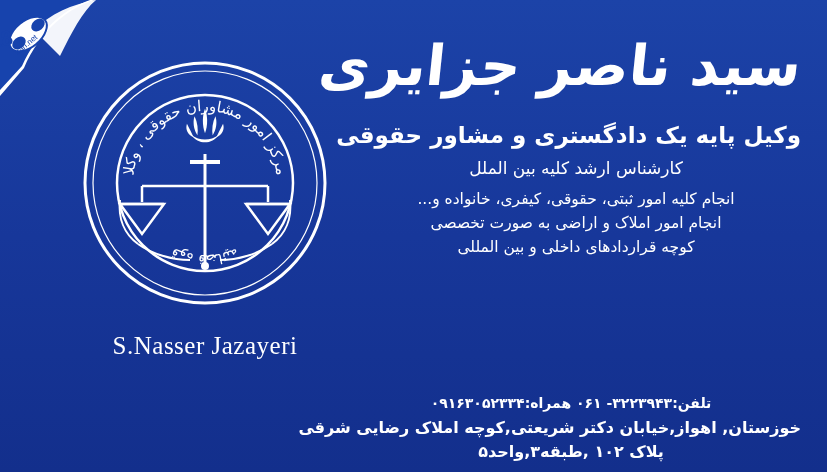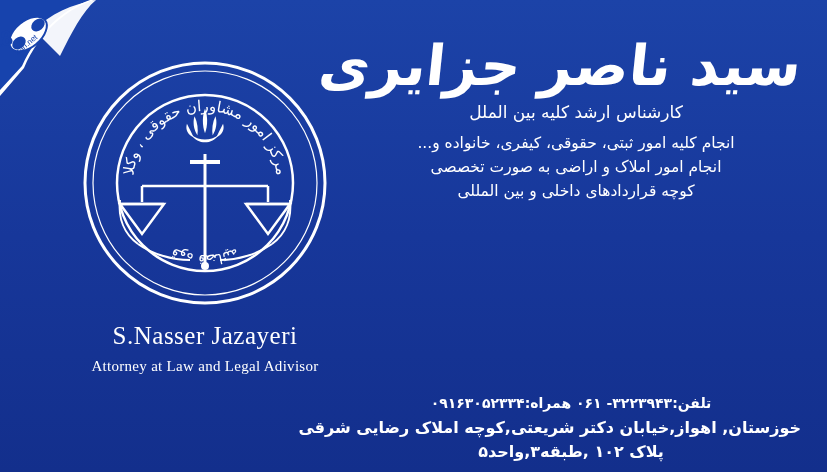--- a/index.html
+++ b/index.html
@@ -44,21 +44,21 @@
   }
   .seal {
     position: relative;
     width: 250px;
     height: 250px;
     margin: 0 auto;
   }
   .seal svg { display: block; }
 
   .latin-name {
-    margin-top: 14px;
+    margin-top: 24px;
     color: #ffffff;
     font-family: "Liberation Serif", "DejaVu Serif", serif;
     font-size: 25px;
     letter-spacing: 0.5px;
     direction: ltr;
   }
   .latin-title {
     margin-top: 8px;
     color: #ffffff;
     font-family: "Liberation Serif", "DejaVu Serif", serif;
@@ -203,25 +203,25 @@
 
         <g stroke="#ffffff" stroke-width="2" fill="none">
           <path d="M58,186 C44,176 38,160 40,142"></path>
           <path d="M192,186 C206,176 212,160 210,142"></path>
           <path d="M58,186 C72,196 92,202 110,202"></path>
           <path d="M192,186 C178,196 158,202 140,202"></path>
         </g>
       </svg>
     </div>
     <div class="latin-name">S.Nasser Jazayeri</div>
-    <div class="latin-title">Attorney at Law and Legal Adivisor</div>
   </div>
 
   <div class="right-block">
     <div class="name-fa">سید ناصر جزایری</div>
+    <div class="role-fa">وکیل پایه یک دادگستری و مشاور حقوقی</div>
     <div class="subrole-fa">کارشناس ارشد کلیه بین الملل</div>
     <ul class="services">
       <li>انجام کلیه امور ثبتی، حقوقی، کیفری، خانواده و...</li>
       <li>انجام امور املاک و اراضی به صورت تخصصی</li>
       <li>کوچه قراردادهای داخلی و بین المللی</li>
     </ul>
   </div>
 
   <div class="contact">
     <div class="phones">تلفن:۳۲۲۳۹۴۳- ۰۶۱    همراه:۰۹۱۶۳۰۵۲۳۳۴</div>

